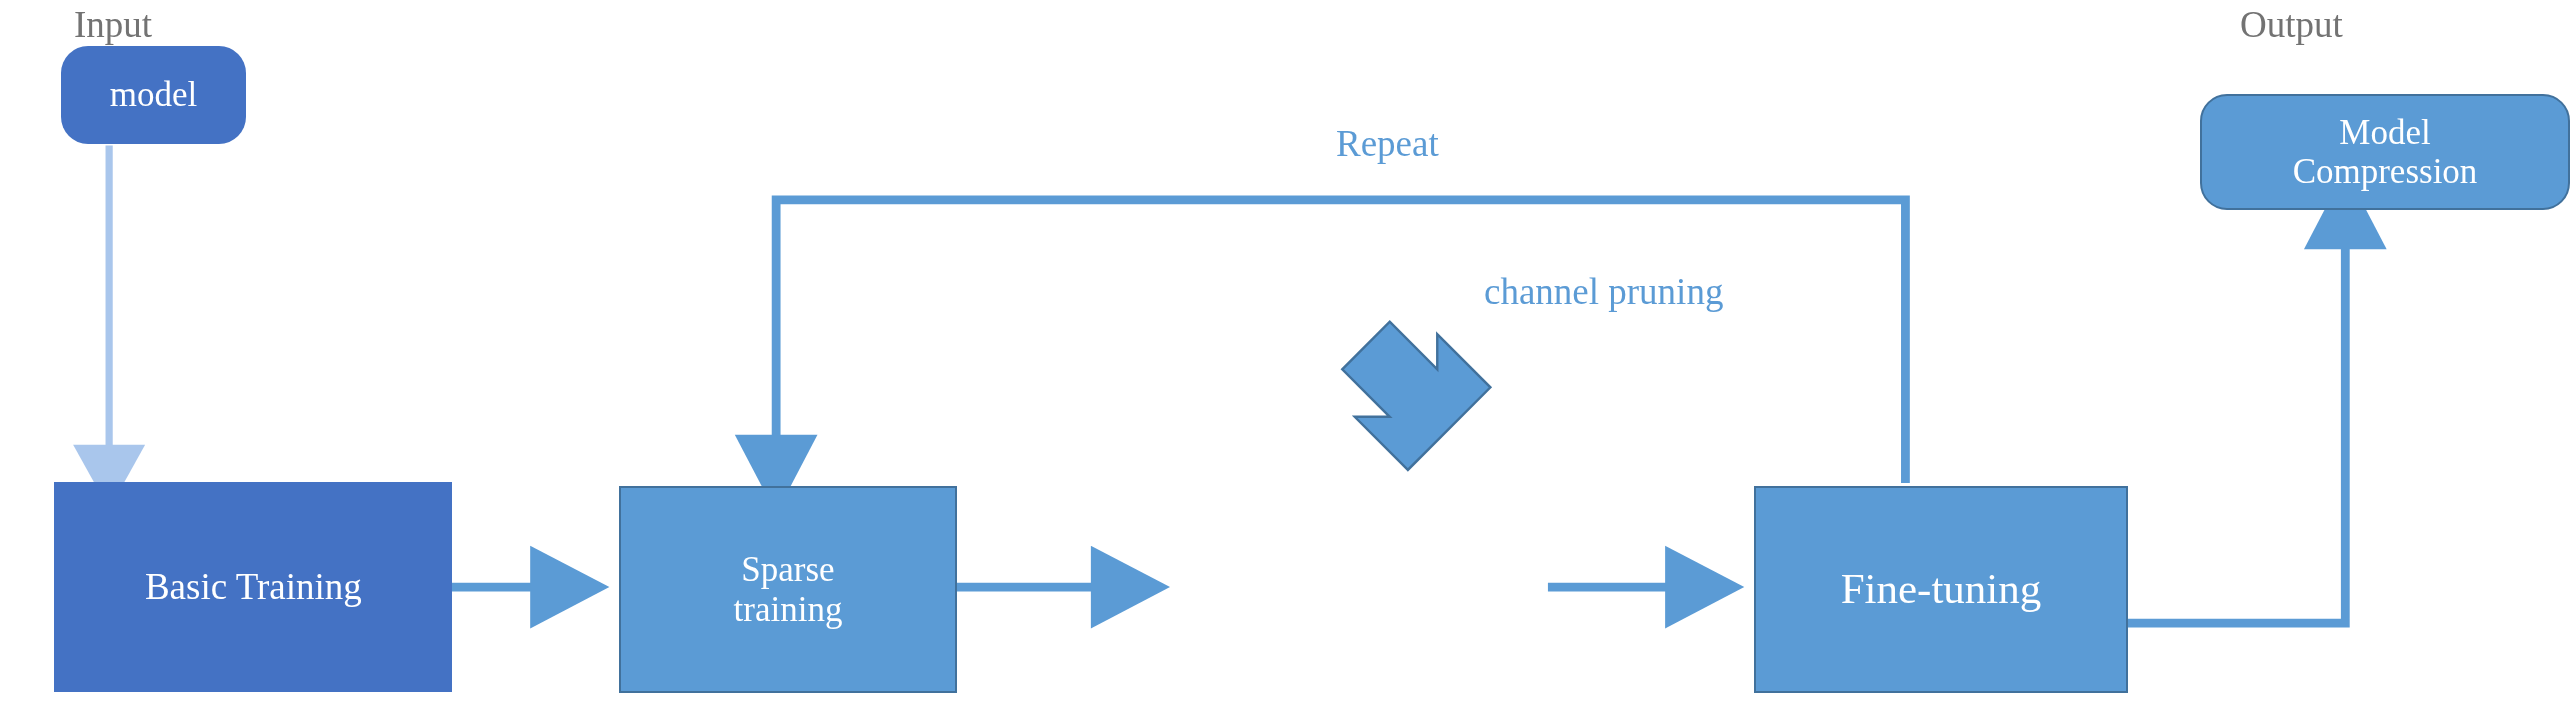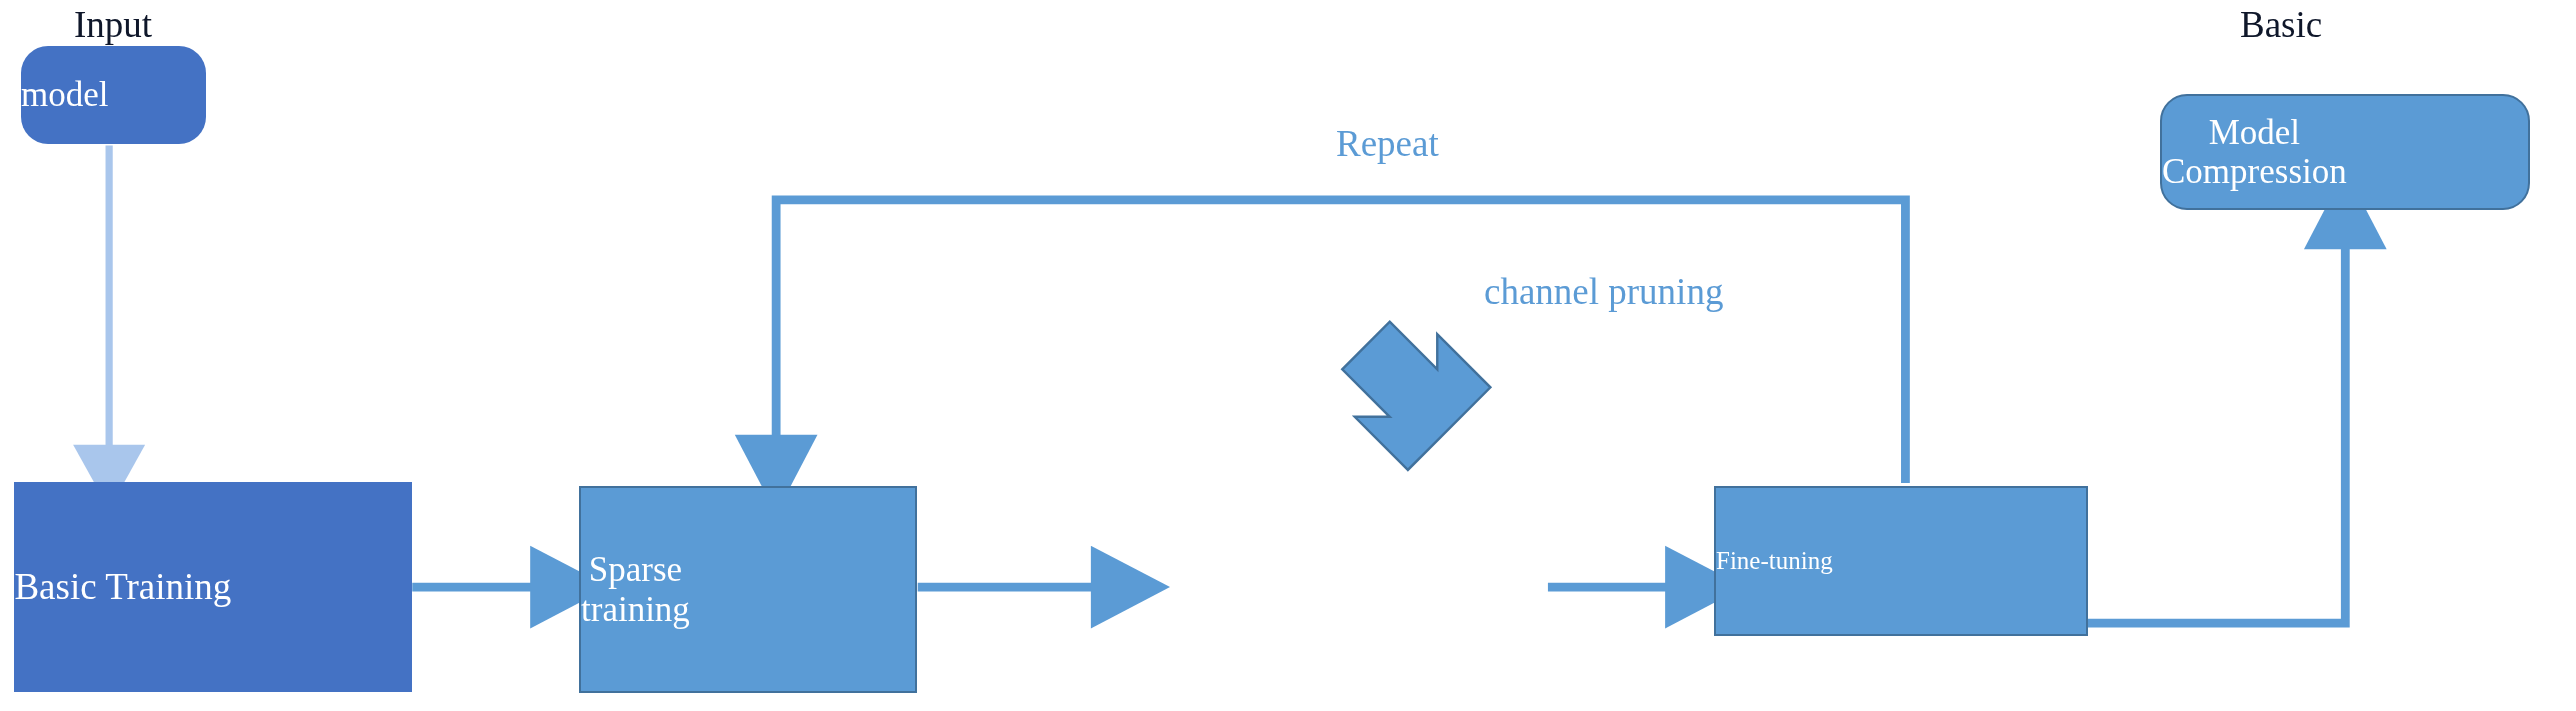--- a/index.html
+++ b/index.html
@@ -1,35 +1,35 @@
 <!DOCTYPE html>
 <html style="font-size:12.8px"><head>
 <meta charset="utf-8">
 <style>
   html,body{margin:0;padding:0;background:#ffffff;}
   #stage{position:relative;width:2576px;height:711px;background:#ffffff;overflow:hidden;
          font-family:"Liberation Serif","DejaVu Serif",serif;}
   .box{position:absolute;box-sizing:border-box;display:flex;align-items:center;
-       justify-content:flex-start;text-align:center;color:#ffffff;line-height:1.12;}
+       justify-content:center;text-align:center;color:#ffffff;line-height:1.12;margin-left:40px;}
   .box-dark{background:#4472C4;}
   .box-light{background:#5B9BD5;border:2.4px solid #41719C;}
   .rounded{border-radius:27px;}
-  .caption{position:absolute;color:#0f172a;white-space:nowrap;}
+  .caption{position:absolute;color:#737373;white-space:nowrap;}
   .annot{position:absolute;color:#5B9BD5;white-space:nowrap;}
   svg.layer{position:absolute;left:0;top:0;width:2576px;height:711px;pointer-events:none;}
   svg.layer *{pointer-events:auto;}
 </style>
 </head>
 <body>
 
 <div id="stage">
 
   <div class="caption" style="left:74px;top:3.2px;font-size:37px;">Input</div>
 
-  <div class="caption" style="left:2240px;top:3.2px;font-size:37px;">Basic</div>
+  <div class="caption" style="left:2240px;top:3.2px;font-size:37px;">Output</div>
 
   <svg class="layer" viewBox="0 0 3220 889">
     <defs>
       <marker id="ah-light" markerWidth="12" markerHeight="12" refX="5.2" refY="6" orient="auto" markerUnits="strokeWidth">
         <path d="M1,1 L10,6 L1,11 z" fill="#A9C6EC"></path>
       </marker>
       <marker id="ah-main" markerWidth="11" markerHeight="11" refX="5.0" refY="5.5" orient="auto" markerUnits="strokeWidth">
         <path d="M0.5,0.8 L9.5,5.5 L0.5,10.2 z" fill="#5B9BD5"></path>
       </marker>
     </defs>
@@ -60,21 +60,21 @@
   </div>
 
   <div class="box box-light" style="left:579px;top:486px;width:338px;height:207px;font-size:35px;">
     <span>
       <span>Sparse</span><br>
       <span>training</span>
     </span>
   </div>
 
 
-  <div class="box box-light" style="left:1714px;top:486px;width:374px;height:150px;font-size:25px;">
+  <div class="box box-light" style="left:1714px;top:486px;width:374px;height:207px;font-size:43px;">
     <span>Fine-tuning</span>
   </div>
 
   <div class="box box-light rounded" style="left:2160px;top:94px;width:370px;height:116px;font-size:35px;">
     <span>
       <span>Model</span><br>
       <span>Compression</span>
     </span>
   </div>
 

